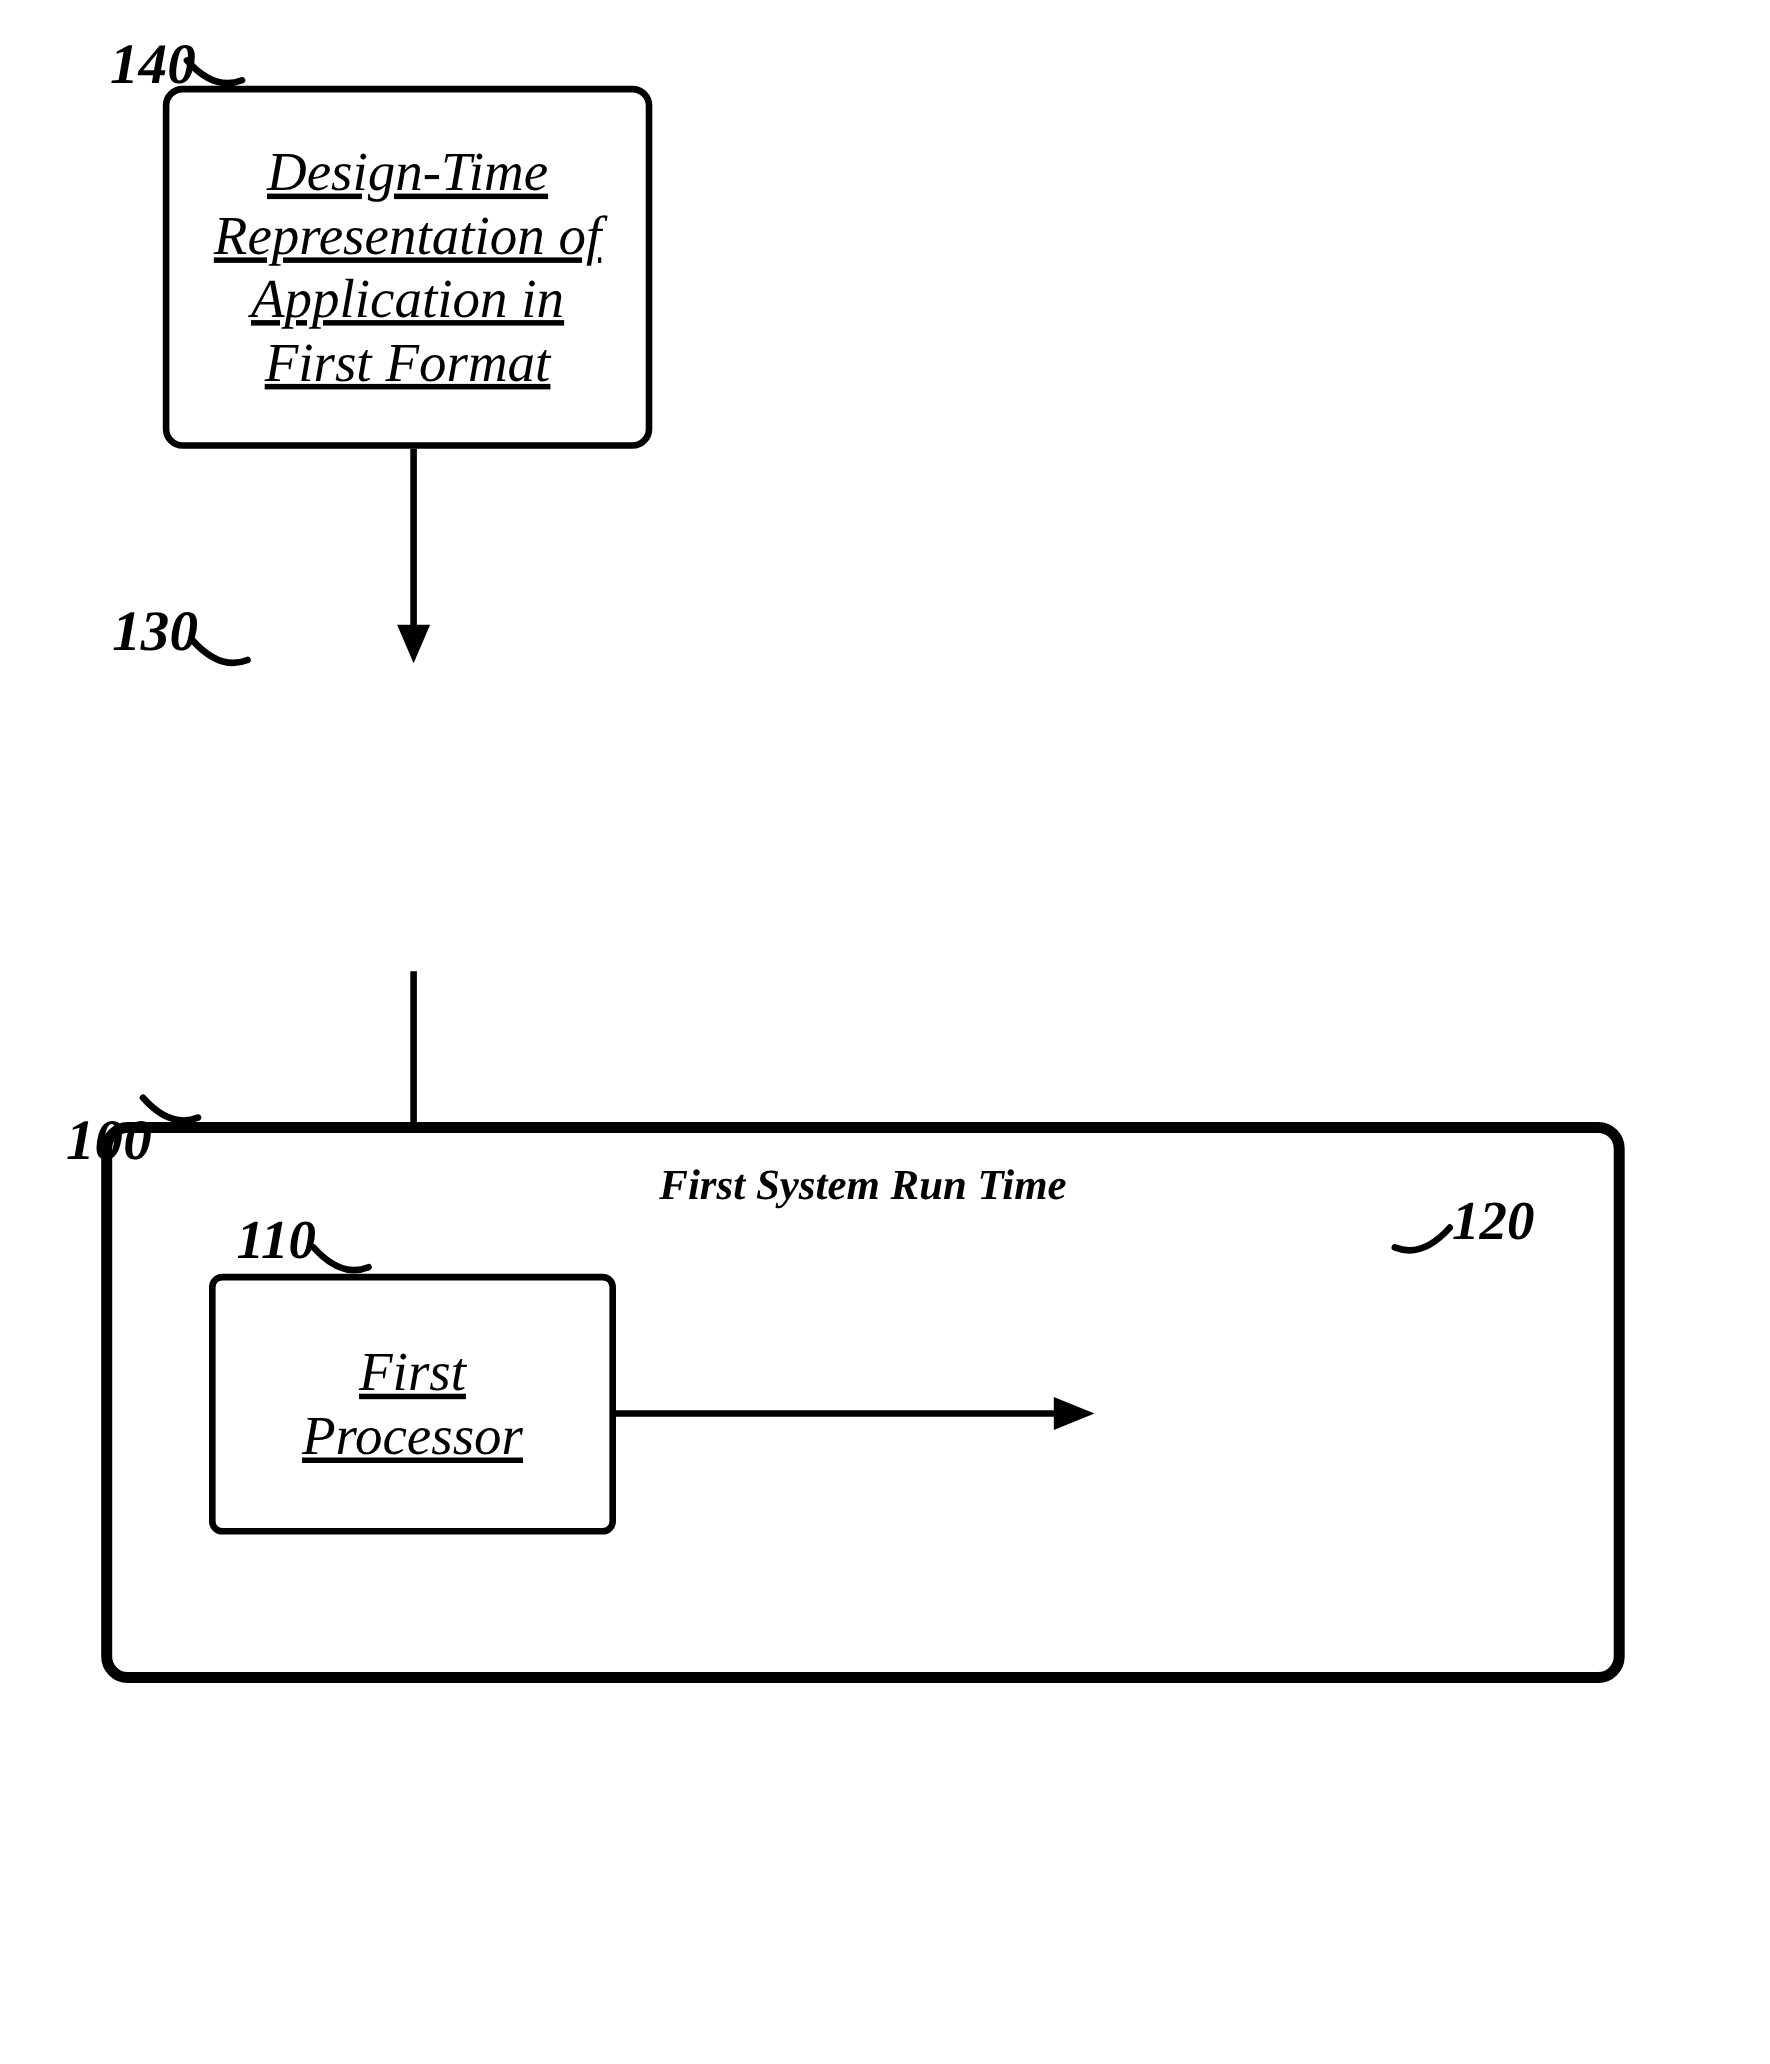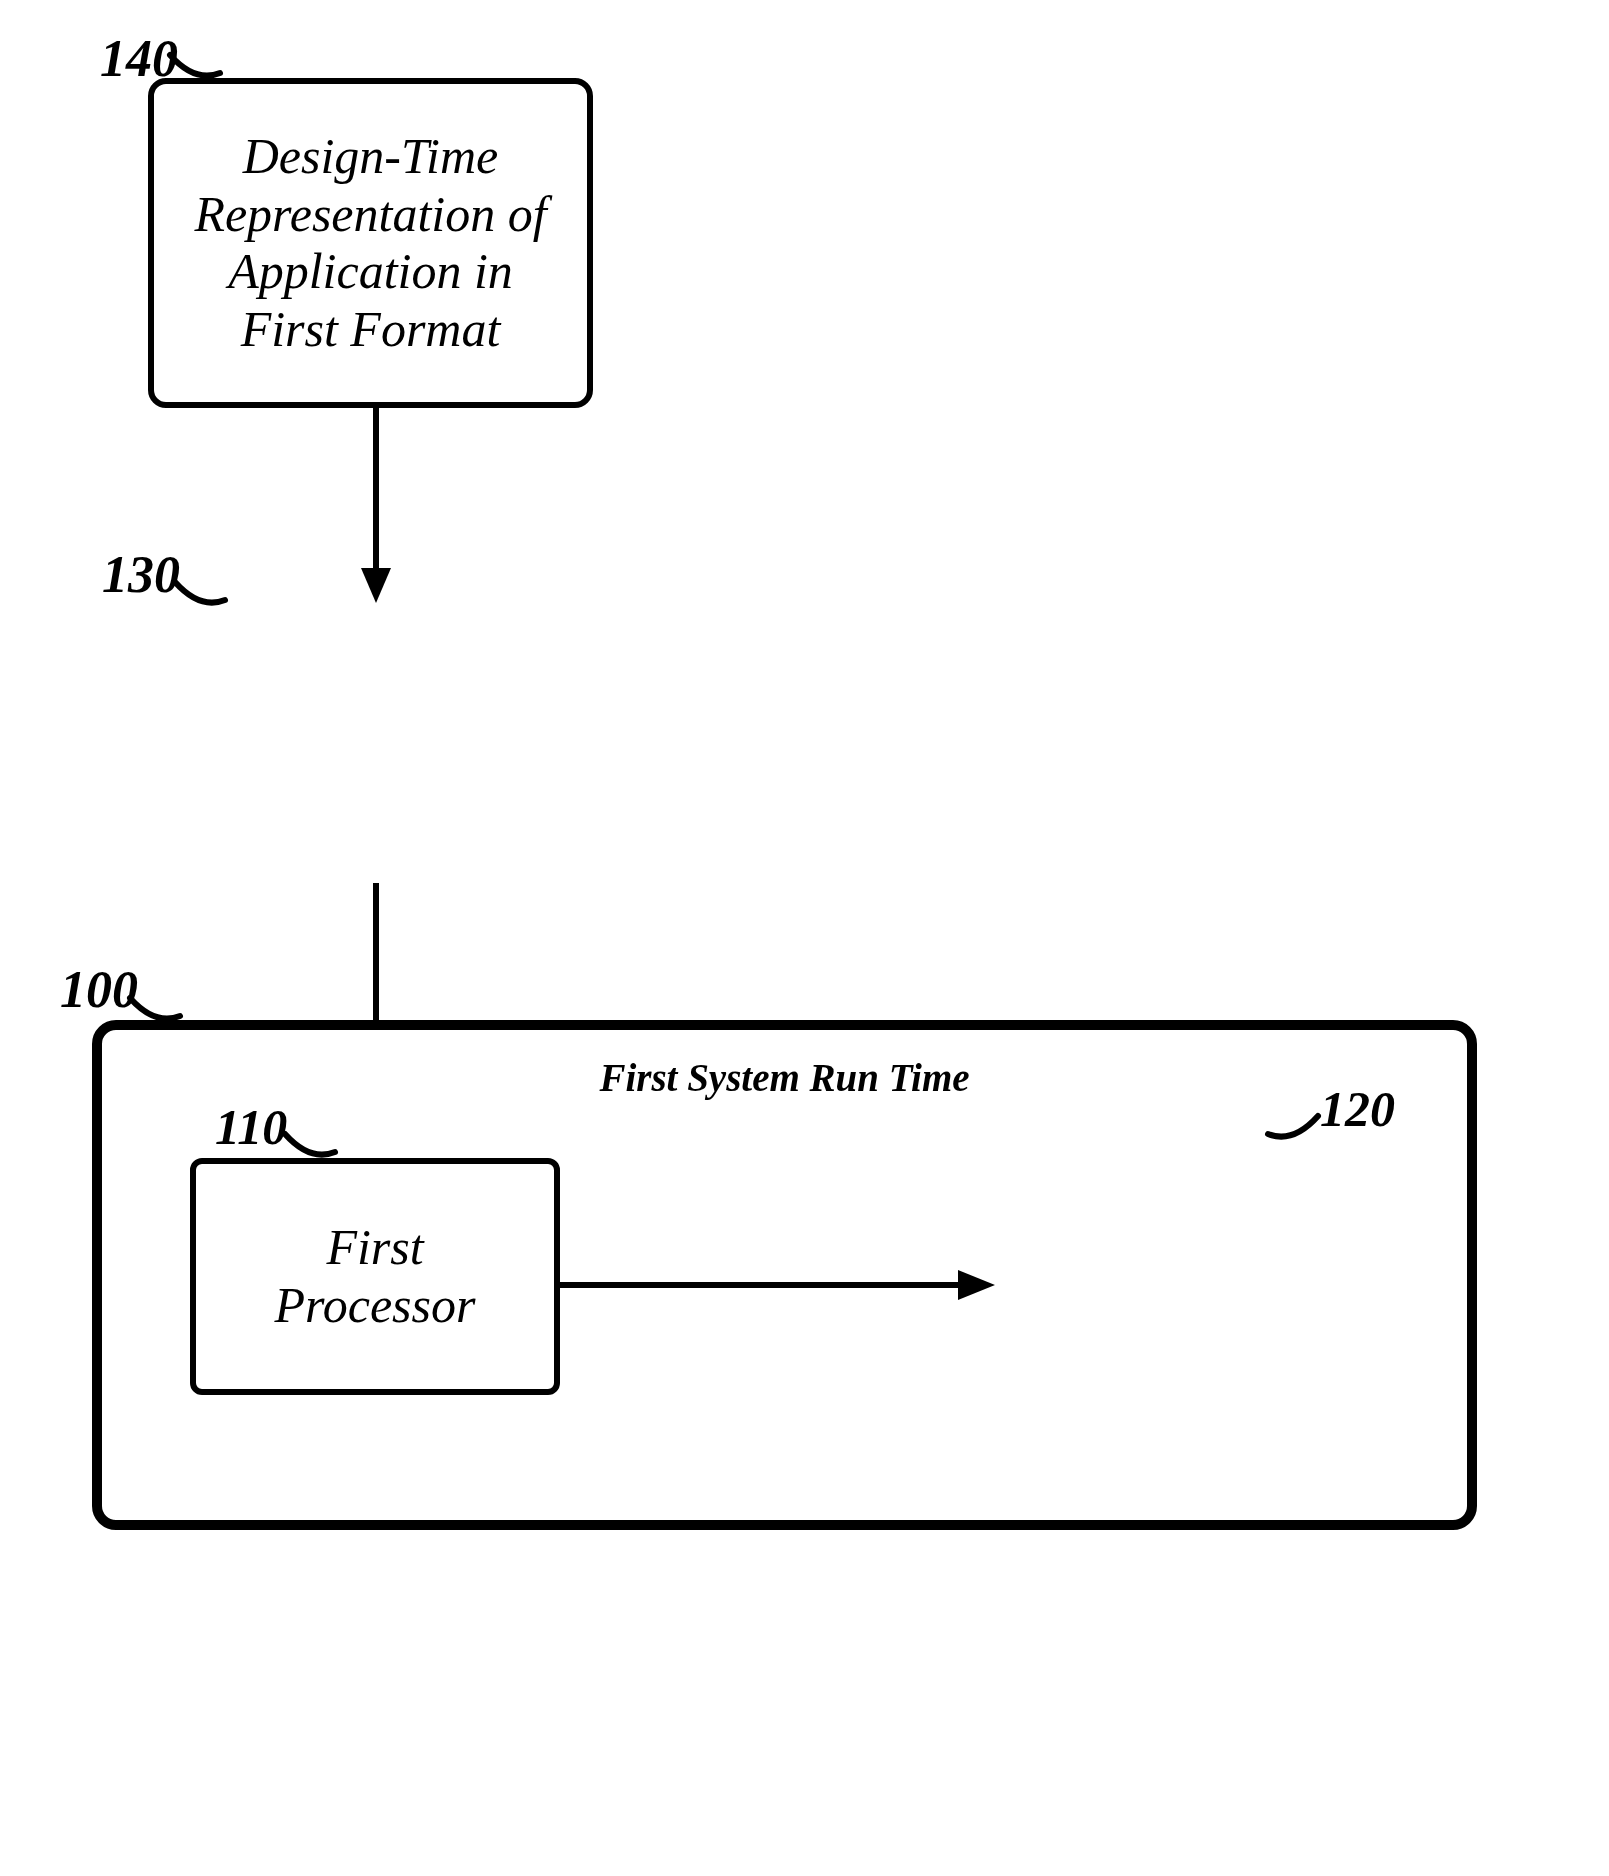--- a/index.html
+++ b/index.html
@@ -16,20 +16,21 @@
     height: 1876px;
   }
   .box {
     position: absolute;
     background: #fff;
     display: flex;
     align-items: center;
     justify-content: flex-end;
     text-align: center;
     box-sizing: border-box;
+    text-decoration: underline;
   }
   .box-text {
     font-style: italic;
     line-height: 1.15;
   }
   .label {
     position: absolute;
     font-style: italic;
     font-weight: 600;
   }
@@ -66,21 +67,21 @@
 </svg>
 
 <svg class="tick" style="left:356px; top:883px;" width="40" height="280">
   <line x1="20" y1="0" x2="20" y2="248" stroke="#000" stroke-width="6"></line>
   <polygon points="20,275 5,240 35,240" fill="#000"></polygon>
 </svg>
 
 <div class="box" style="left:92px; top:1020px; width:1385px; height:510px; border:10px solid #000; border-radius:24px; display:block;">
   <div style="position:absolute; top:25px; left:0; right:0; text-align:center; font-style:italic; font-weight:700; font-size:39px;">First System Run Time</div>
 </div>
-<div class="label" style="left:60px; top:960px; font-size:52px;font-style:italic;">100</div>
+<div class="label" style="left:60px; top:1008px; font-size:52px;font-style:italic;">100</div>
 <svg class="tick" style="left:130px; top:998px;" width="60" height="40">
   <path d="M0,0 Q25,28 50,18" stroke="#000" stroke-width="6" fill="none" stroke-linecap="round"></path>
 </svg>
 
 <div class="box" style="left:190px; top:1158px; width:370px; height:237px; border:6px solid #000; border-radius:12px;">
   <div class="box-text" style="font-size:50px; padding:0 30px;">First Processor</div>
 </div>
 <div class="label" style="left:215px; top:1098px; font-size:50px;">110</div>
 <svg class="tick" style="left:285px; top:1134px;" width="60" height="40">
   <path d="M0,0 Q25,28 50,18" stroke="#000" stroke-width="6" fill="none" stroke-linecap="round"></path>

